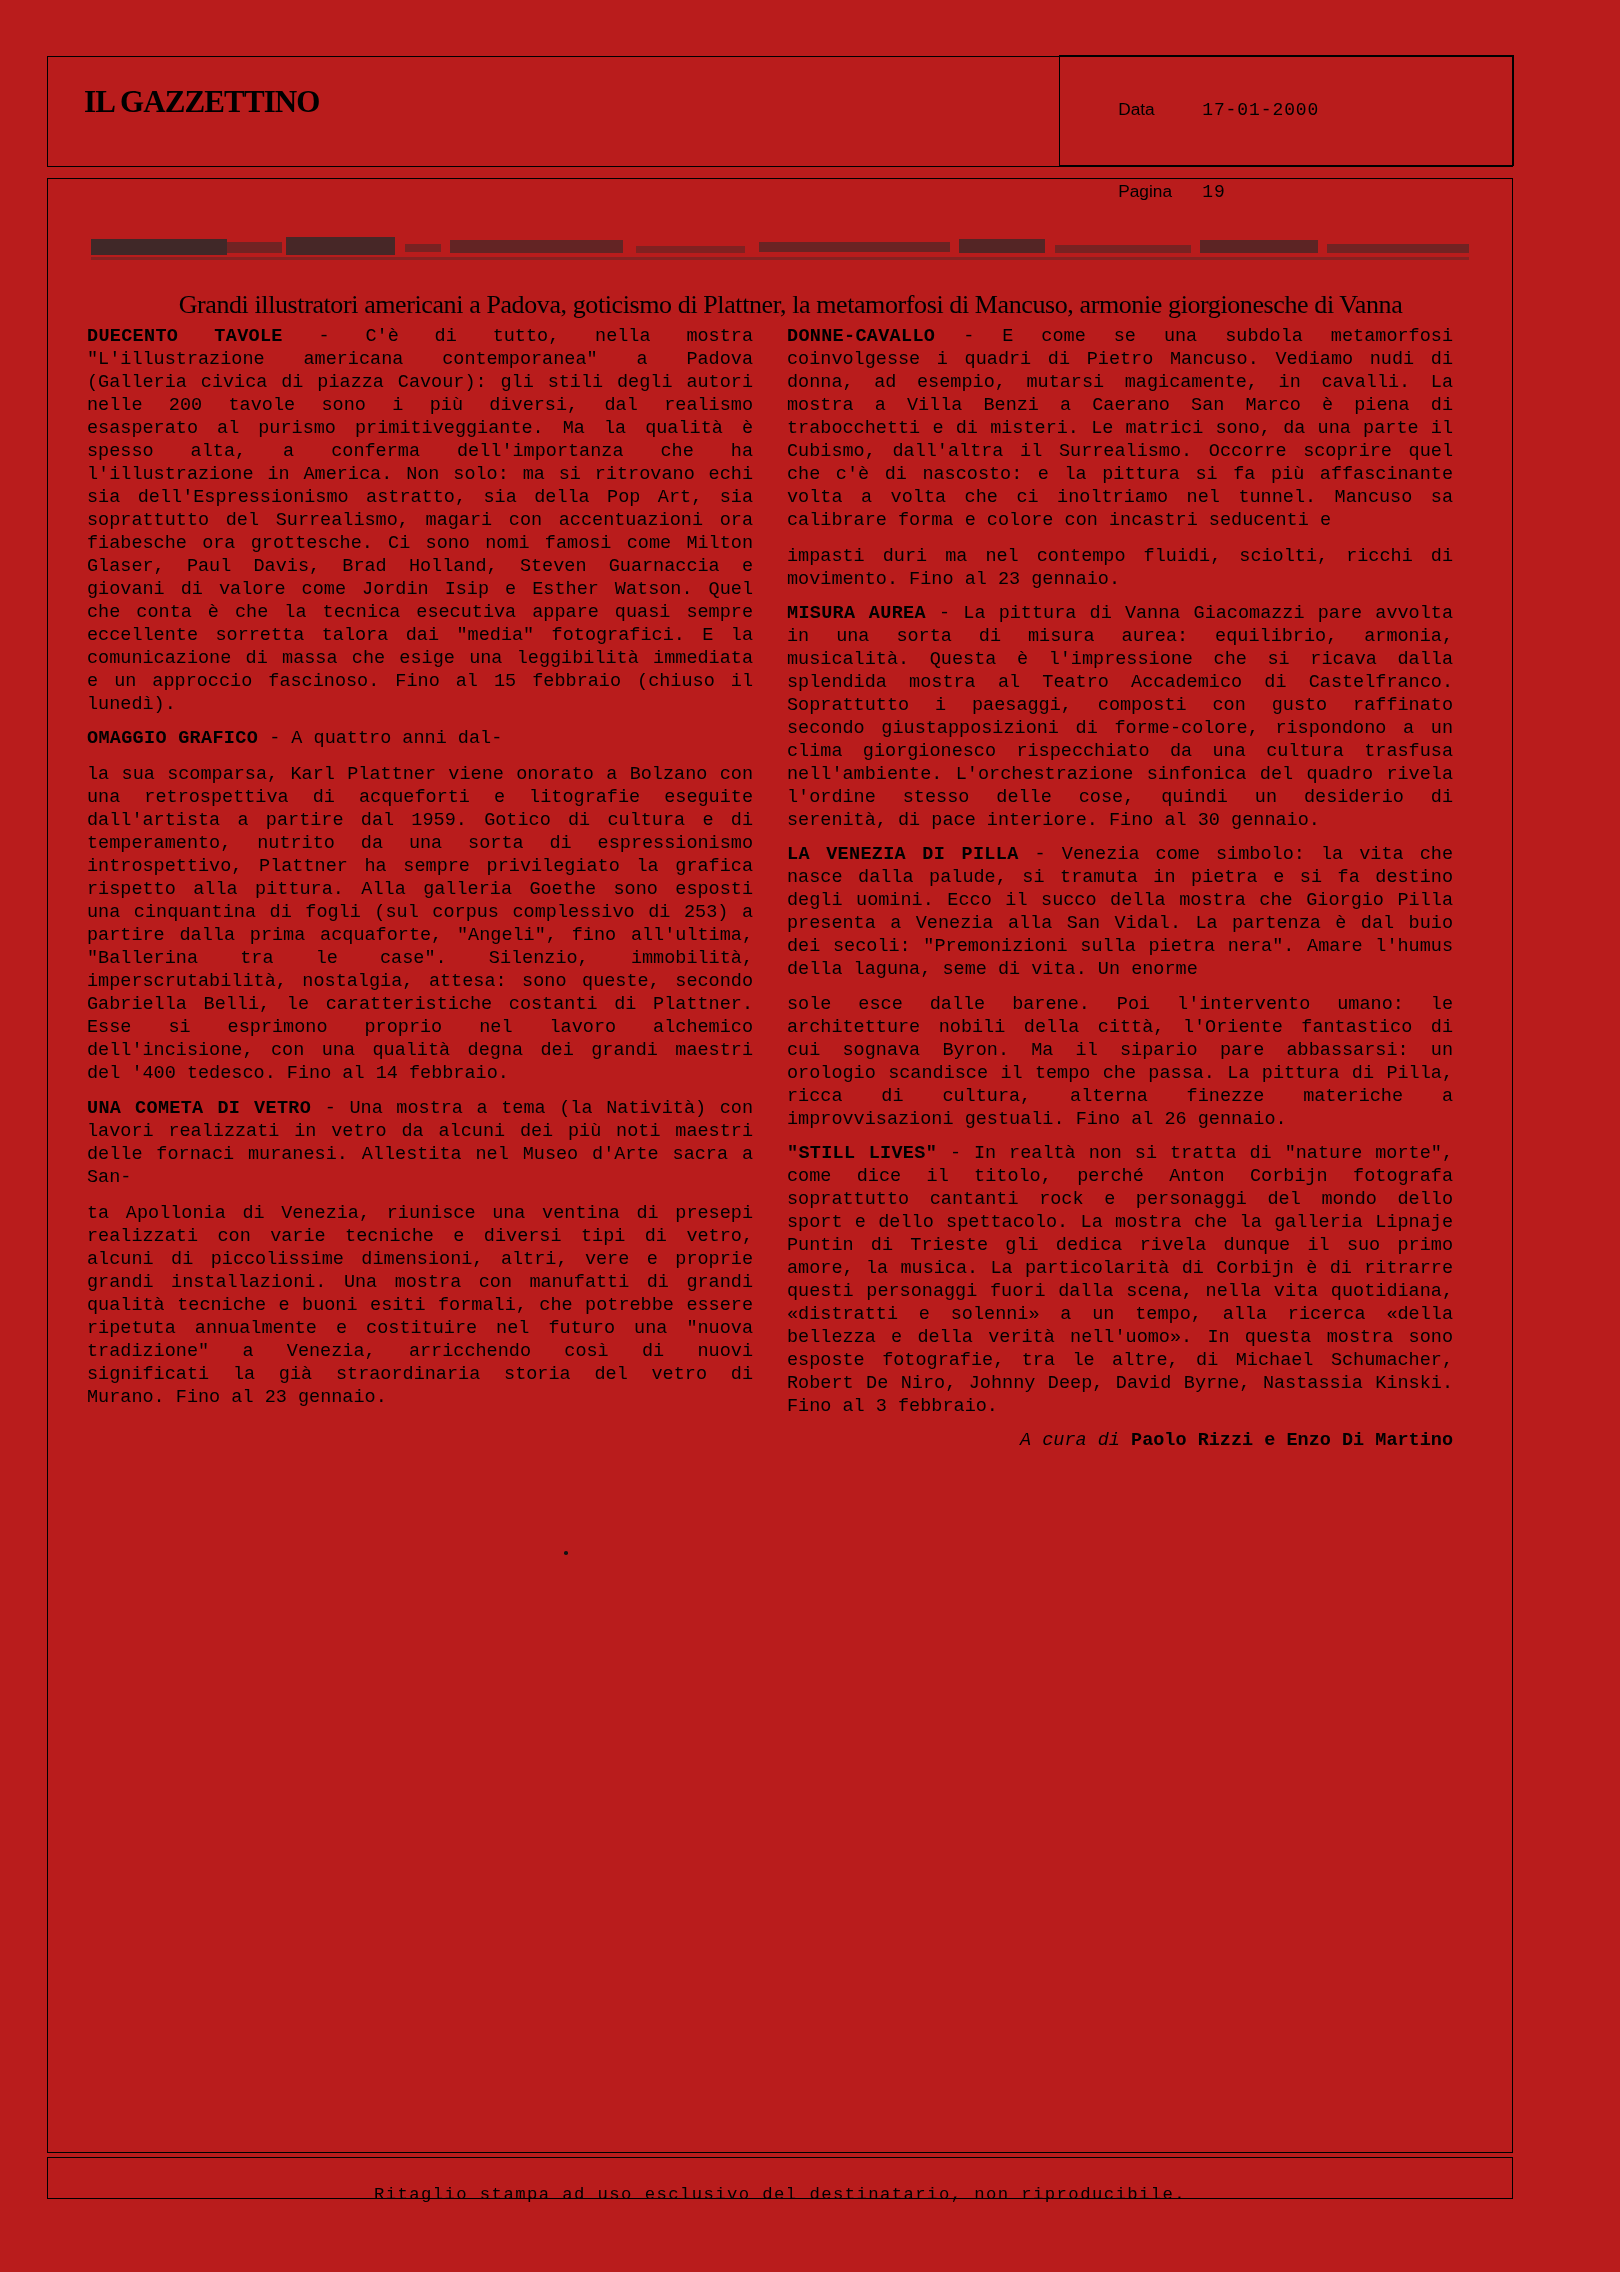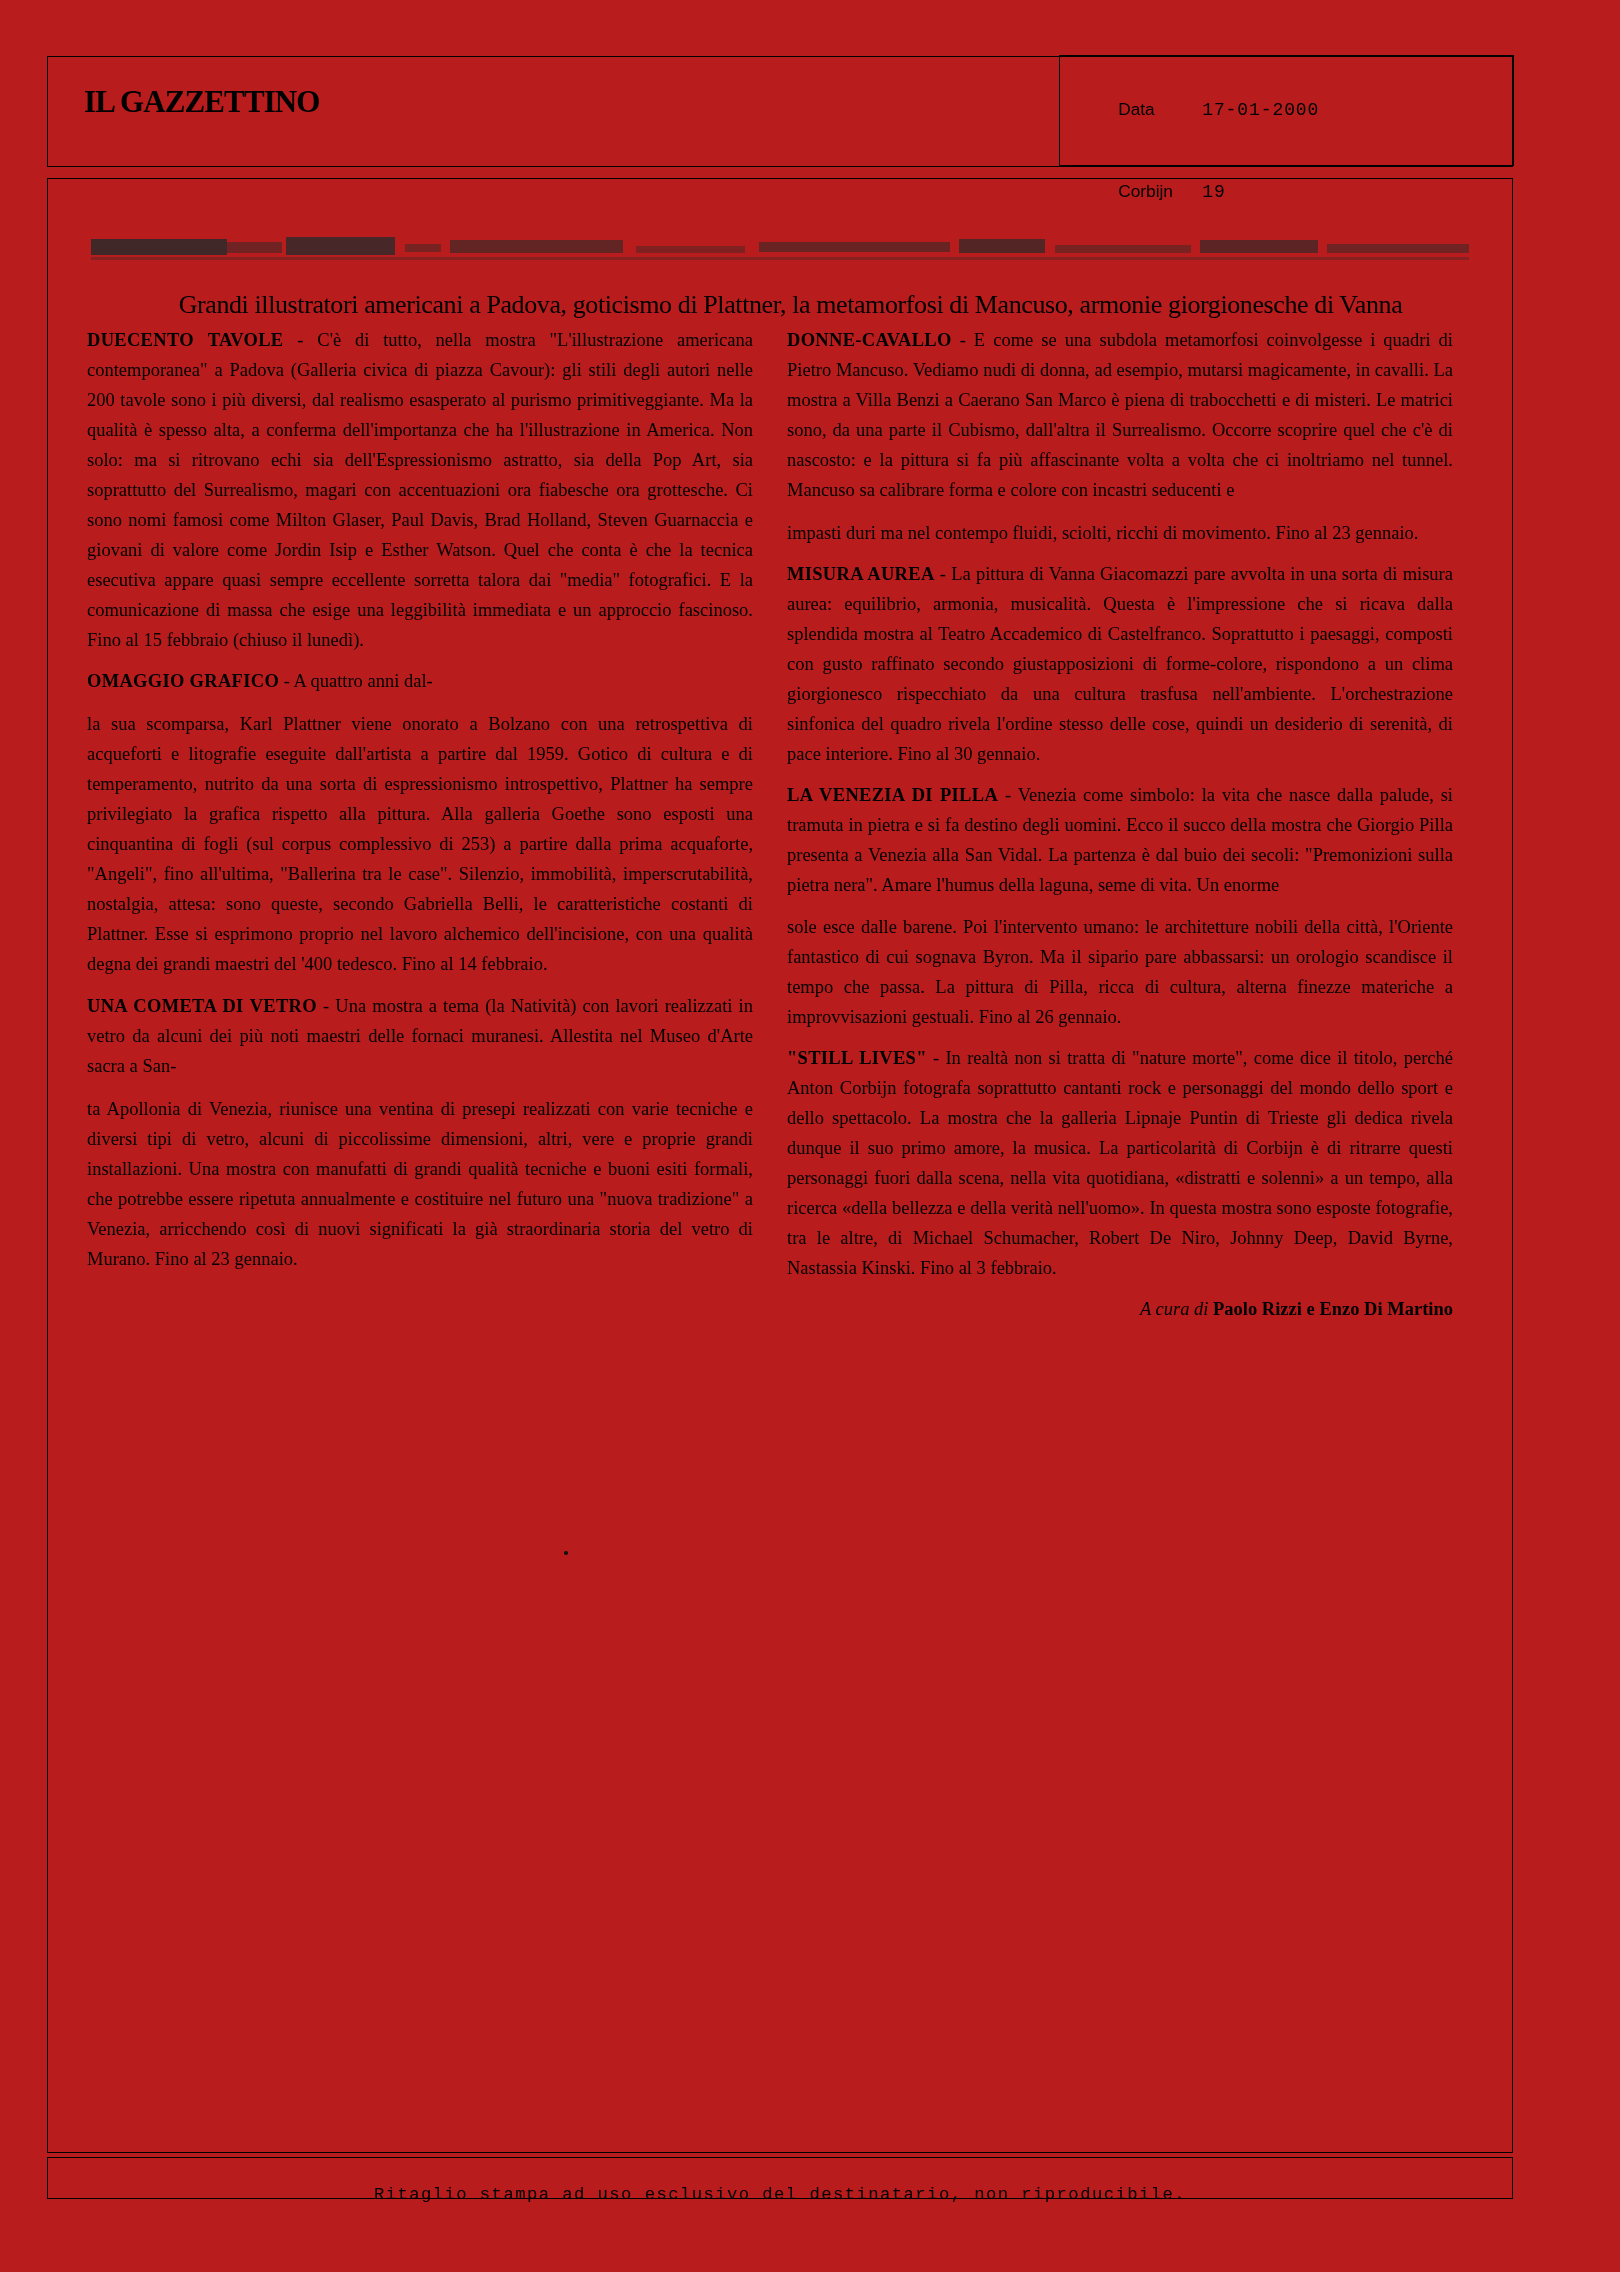--- a/index.html
+++ b/index.html
@@ -101,23 +101,23 @@
     line-height: 31px;
     letter-spacing: -0.4px;
     white-space: nowrap;
   }
   
   .col {
     position: absolute;
     top: 325px;
     width: 666px;
     font-size: 18.5px;
-    line-height: 30px;
+    line-height: 23px;
     text-align: justify;
-    font-family: Liberation Serif, serif;
+    font-family: Liberation Mono, monospace;
   }
   .col-left { left: 87px; }
   .col-right { left: 787px; }
   .col p {
     margin: 0 0 0 0;
     text-indent: 0;
   }
   .col p + p { margin-top: 11px; }
   .lead {
     font-weight: bold;
@@ -165,21 +165,21 @@
 
 <div class="page">
 
   <div class="header-box">
     <div class="masthead">IL GAZZETTINO</div>
     <div class="meta-box">
       <div class="meta-row">
         <span class="meta-label">Data</span><span class="meta-value">17-01-2000</span>
       </div>
       <div class="meta-row">
-        <span class="meta-label">Corbijn</span><span class="meta-value">19</span>
+        <span class="meta-label">Pagina</span><span class="meta-value">19</span>
       </div>
     </div>
   </div>
 
   <div class="body-box"></div>
 
   <div class="smudge">
     <div class="s" style="left:0px;   top:5.5px;  width:136px; height:16.4px; opacity:.85;"></div>
     <div class="s" style="left:136px; top:9px; width:55px;  height:11px; opacity:.5;"></div>
     <div class="s" style="left:195px; top:3.6px;  width:109px; height:18px; opacity:.8;"></div>

